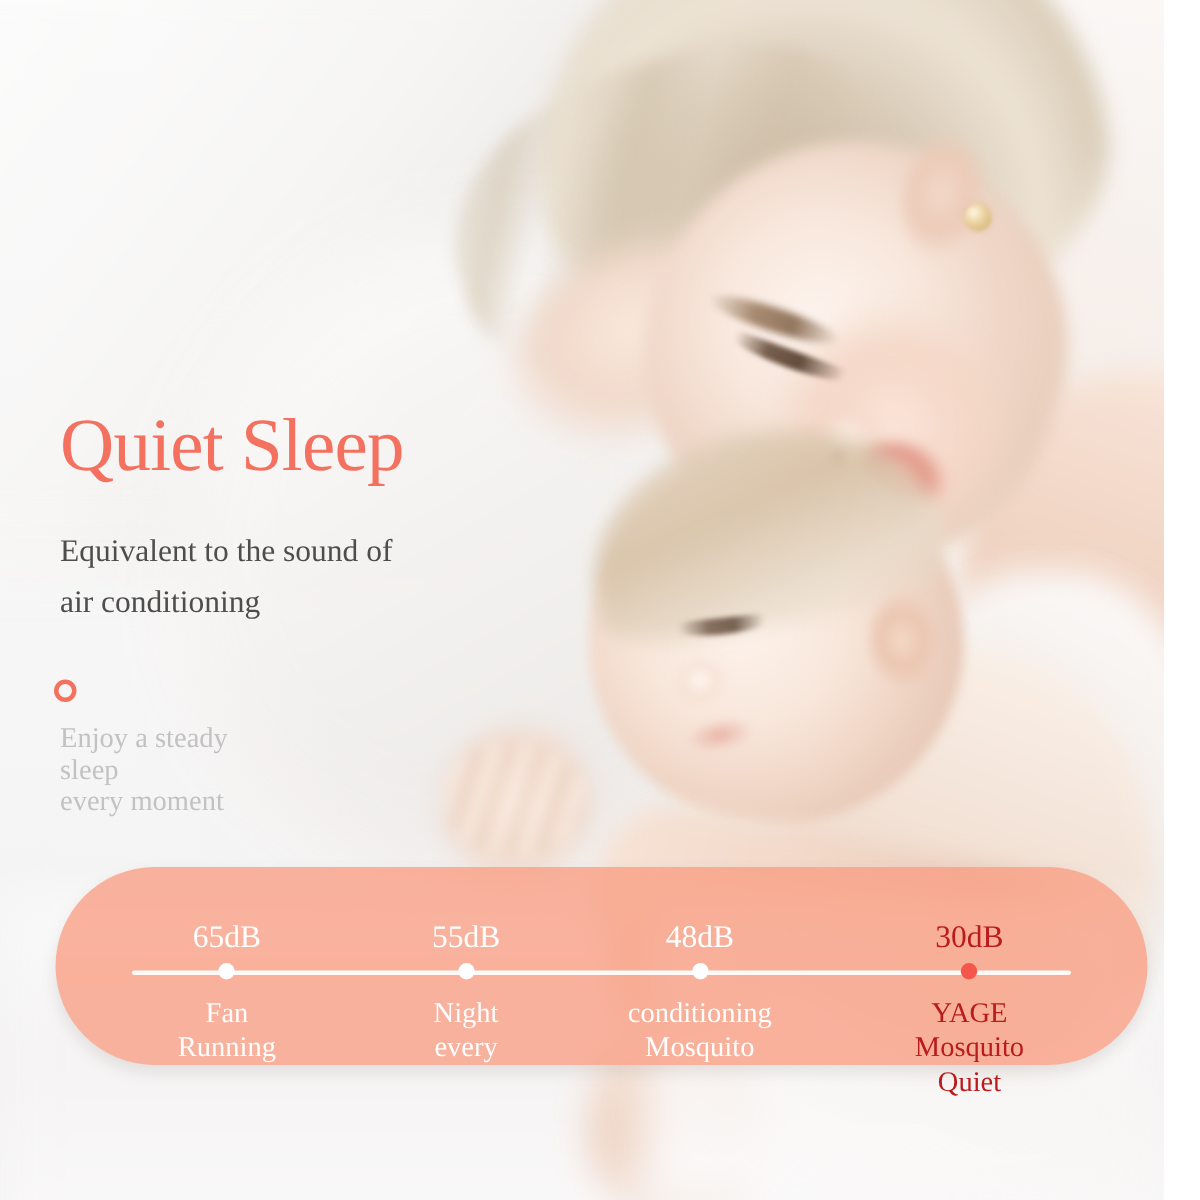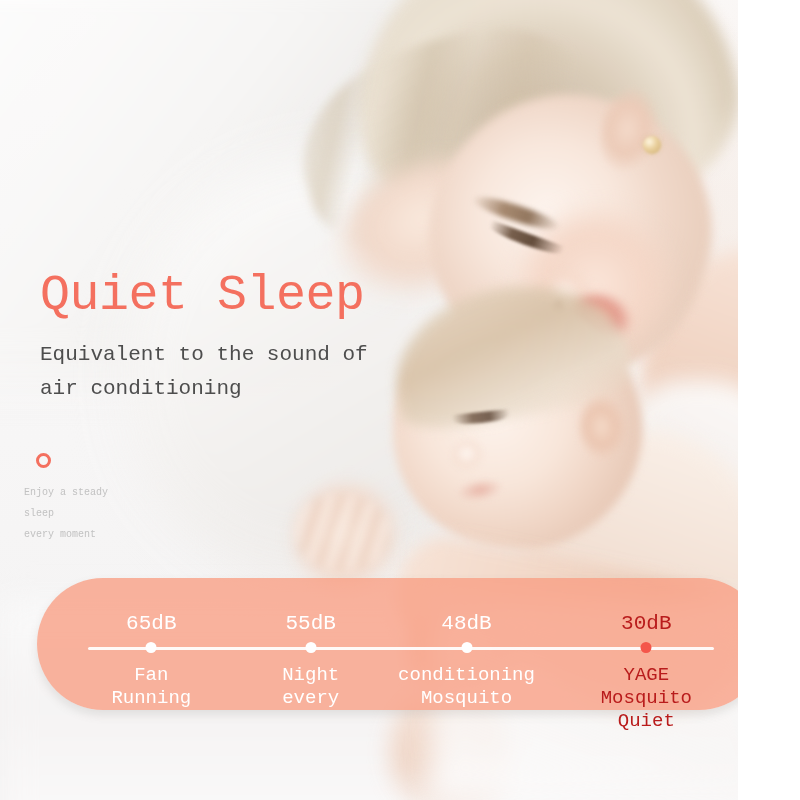--- a/index.html
+++ b/index.html
@@ -2,26 +2,25 @@
 <html><head>
 <meta charset="utf-8">
 <style>
   html, body {
     margin: 0;
     padding: 0;
     background: #ffffff;
   }
   #page {
     position: relative;
-    width: 712px;
+    width: 776px;
     height: 800px;
     overflow: hidden;
     background: #fdfcfc;
-    font-family: Liberation Mono, monospace;
-    padding-left: 26px;
+    font-family: Liberation Serif, serif;
     -webkit-font-smoothing: antialiased;
   }
 
   
   .photo {
     position: absolute;
     inset: 0;
     background:
       
       radial-gradient(120% 90% at 88% 42%, rgba(243,226,214,0.55) 0%, rgba(255,255,255,0) 60%),
@@ -343,23 +342,23 @@
     left: 36px;
     top: 453px;
     width: 9px;
     height: 9px;
     border: 3px solid #f4705f;
     border-radius: 50%;
     box-sizing: content-box;
   }
   .tagline {
     position: absolute;
-    left: 24px;
+    left: 40px;
     top: 482px;
-    font-size: 10px;
+    font-size: 19px;
     line-height: 21px;
     color: #c2c2c2;
     font-weight: 400;
     white-space: pre-line;
   }
 
   
   .banner {
     position: absolute;
     left: 37px;
@@ -464,21 +463,21 @@
     <div class="baby-mouth"></div>
     <div class="baby-arm"></div>
     <div class="baby-hand"></div>
     <div class="baby-fingers"></div>
     <div class="baby-hand2"></div>
     <div class="baby-leg"></div>
     <div class="sheet-overlay"></div>
   </div>
 
   <div class="headline">Quiet Sleep</div>
-  <div class="subline" style="white-space: pre-line;">Equivalent to the sound of
+  <div class="subline" style="white-space: pre-line; margin-top: 12px;">Equivalent to the sound of
 air conditioning</div>
   <div class="ring-icon"></div>
   <div class="tagline">Enjoy a steady
 sleep
 every moment</div>
 
   <div class="banner">
     <div class="banner-inner">
       <div class="track"></div>
     </div>

